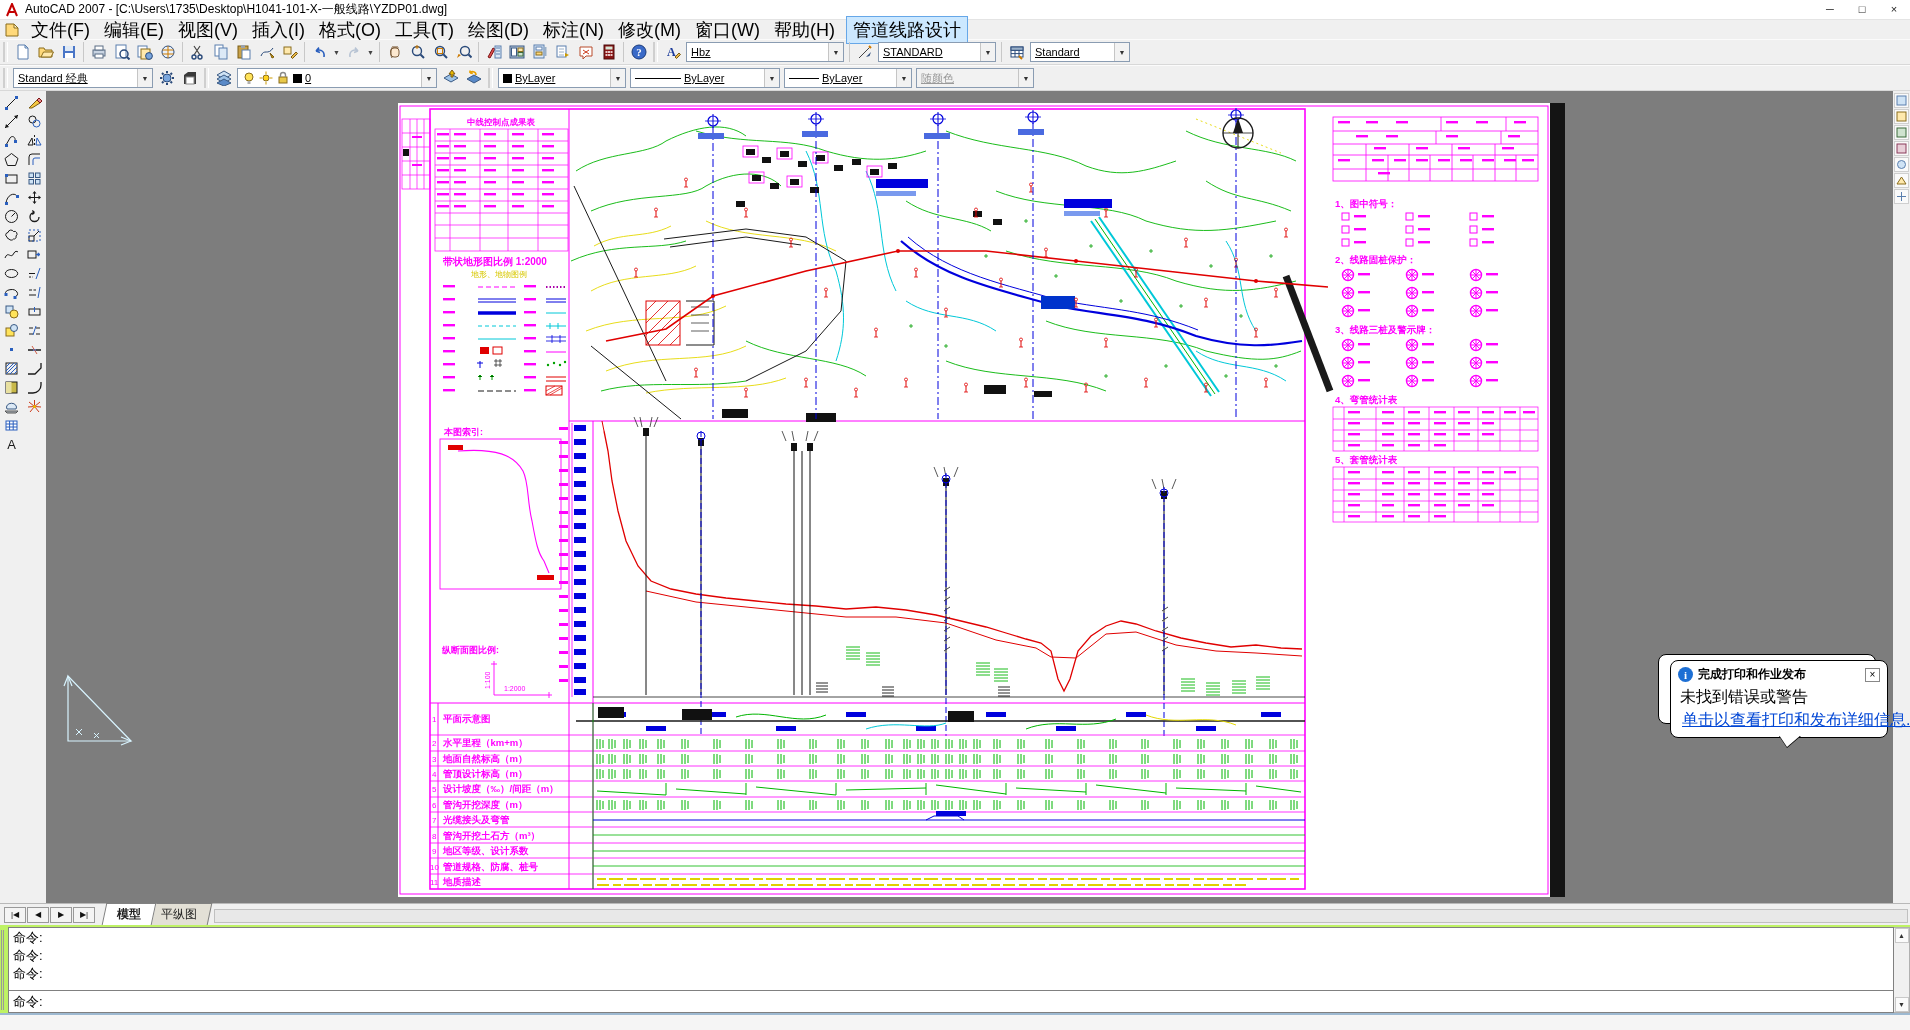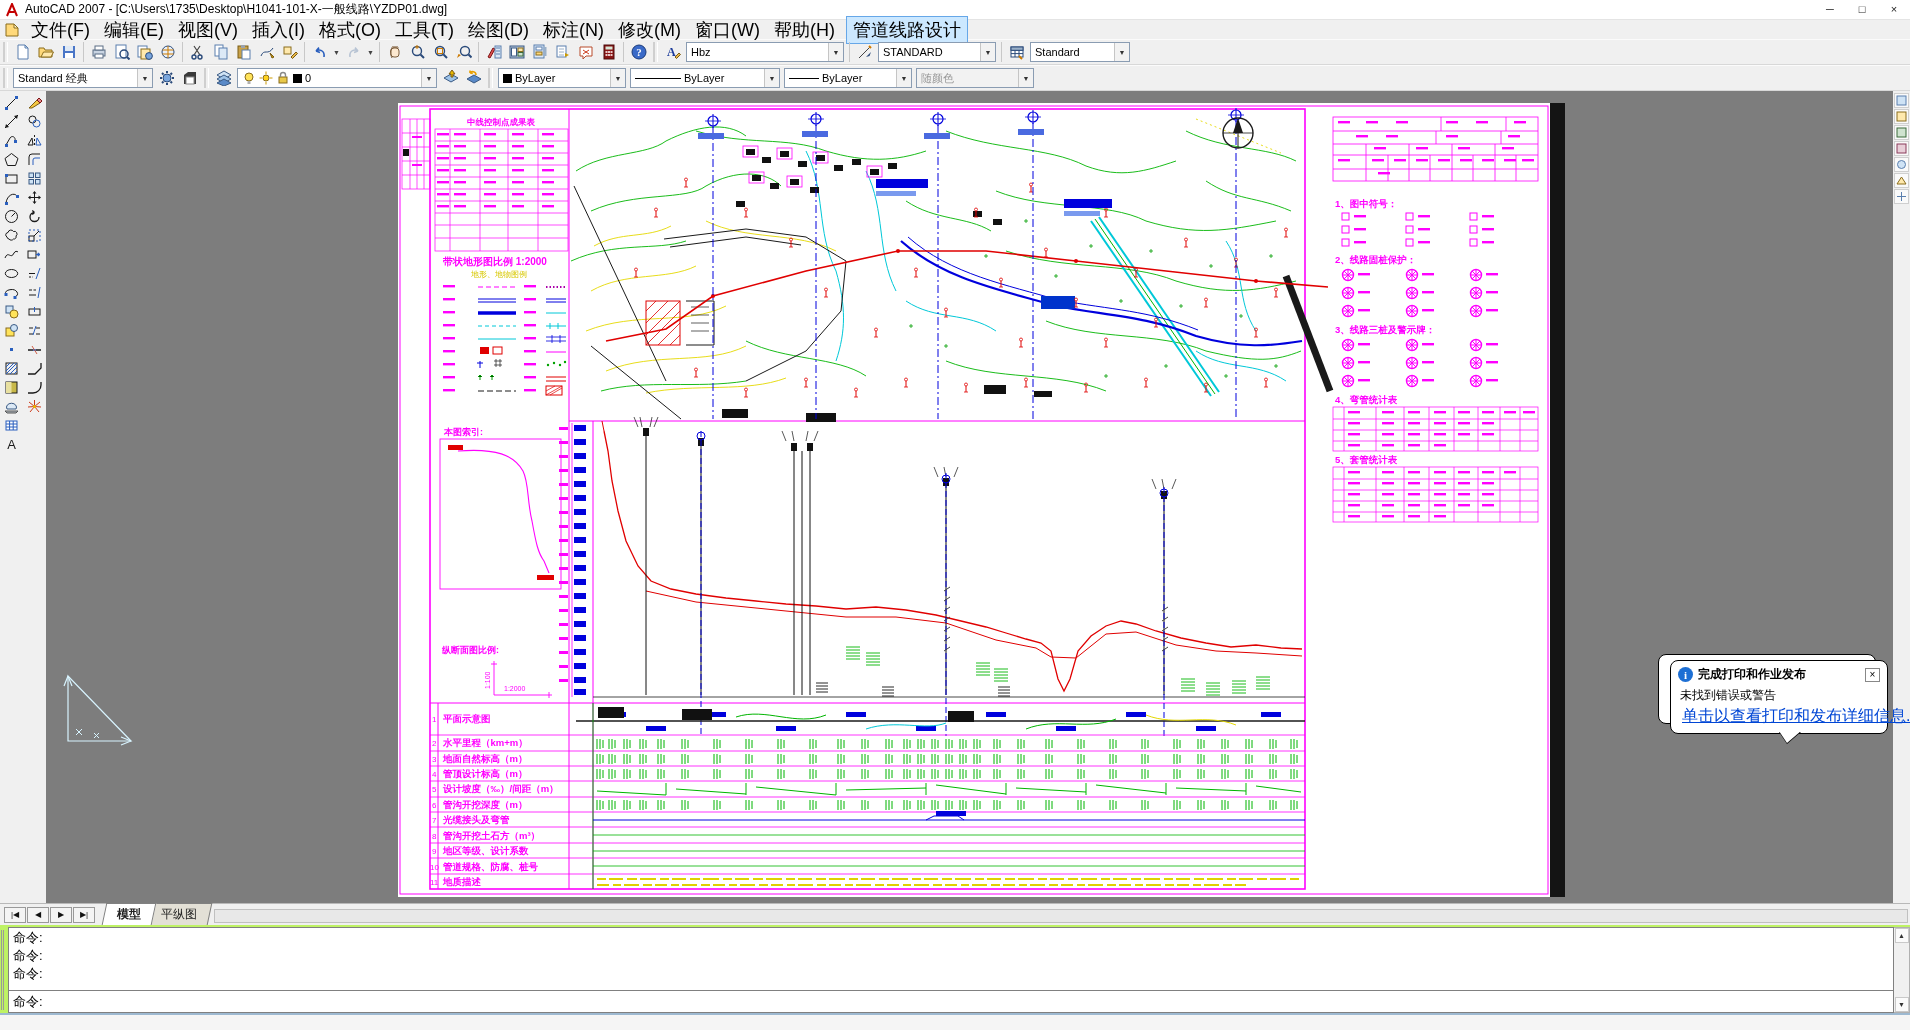--- a/index.html
+++ b/index.html
@@ -23,21 +23,21 @@
 
   
   .tbrow { height:26px; background:#f0f0f0; display:flex; align-items:center; border-top:1px solid #fbfbfb; border-bottom:1px solid #d8d8d8; }
   .grip { width:5px; height:20px; margin:0 3px; border-left:2px solid #cfcfcf; border-right:1px solid #fff; }
   .tbtn { width:23px; height:23px; display:flex; align-items:center; justify-content:center; border:1px solid transparent; }
   .tbtn svg { display:block; }
   .tsep { width:1px; height:20px; background:#c8c8c8; margin:0 3px; }
   .drop { width:11px; height:23px; display:flex; align-items:center; justify-content:center; font-size:7px; color:#444; }
   .combo { height:20px; background:#fff; border:1px solid #8a9cb2; display:flex; align-items:center;
     font-size:11px; color:#000; margin:0 2px; position:relative; }
-  .combo .cval { flex:1; padding:0 4px; white-space:nowrap; overflow:hidden; display:flex; align-items:center; gap:3px;}
+  .combo .cval { flex:1; padding:0 4px; white-space:nowrap; overflow:hidden; display:flex; align-items:center; gap:3px;text-decoration:underline;}
   .combo .carr { width:15px; height:18px; background:#f2f2f2; border-left:1px solid #c5c5c5;
     display:flex; align-items:center; justify-content:center; font-size:7px; color:#333; }
   .combo.disabled { background:#f2f2f2; color:#9a9a9a; }
   .swatch { width:9px; height:9px; background:#000; display:inline-block; }
   .ltline { display:inline-block; width:46px; height:0; border-top:1px solid #000; }
 
   
   .main { display:flex; height:812px; }
   .sidebar { width:46px; background:#f0f0f0; display:flex; padding-top:2px; }
   .scol { width:23px; display:flex; flex-direction:column; align-items:center; }
@@ -77,21 +77,21 @@
   .balloon, .balloon-back { position:absolute; background:#ffffff; border:1px solid #000;
     border-radius:8px; width:218px; }
   .balloon-back { left:-12px; top:-6px; height:70px; }
   .balloon { left:0; top:0; padding:5px 7px 6px; }
   .balloon .brow { display:flex; align-items:center; gap:5px; }
   .balloon .infoicon { width:15px; height:15px; border-radius:50%; background:#1d6fd4; color:#fff;
     font-size:11px; font-weight:bold; font-family:"Liberation Serif",serif; display:flex; align-items:center; justify-content:center; }
   .balloon .btitle { font-size:12px; font-weight:bold; color:#000; flex:1; white-space:nowrap; }
   .balloon .bclose { width:15px; height:14px; border:1px solid #888; font-size:10px; line-height:12px;
     text-align:center; color:#000; }
-  .balloon .bbody { font-size:12px; color:#000; margin:4px 0 2px 2px; }
+  .balloon .bbody { font-size:16px; color:#000; margin:4px 0 2px 2px; }
   .balloon .blink { font-size:16px; color:#0046d5; text-decoration:underline; margin-left:4px; white-space:nowrap; }
   .btail { position:absolute; left:108px; bottom:-10px; width:0; height:0;
     border-left:8px solid transparent; border-right:14px solid transparent; border-top:12px solid #fff;
     filter:drop-shadow(0 1px 0 #000); }
 </style>
 </head>
 <body>
 
 <div class="app">
 

